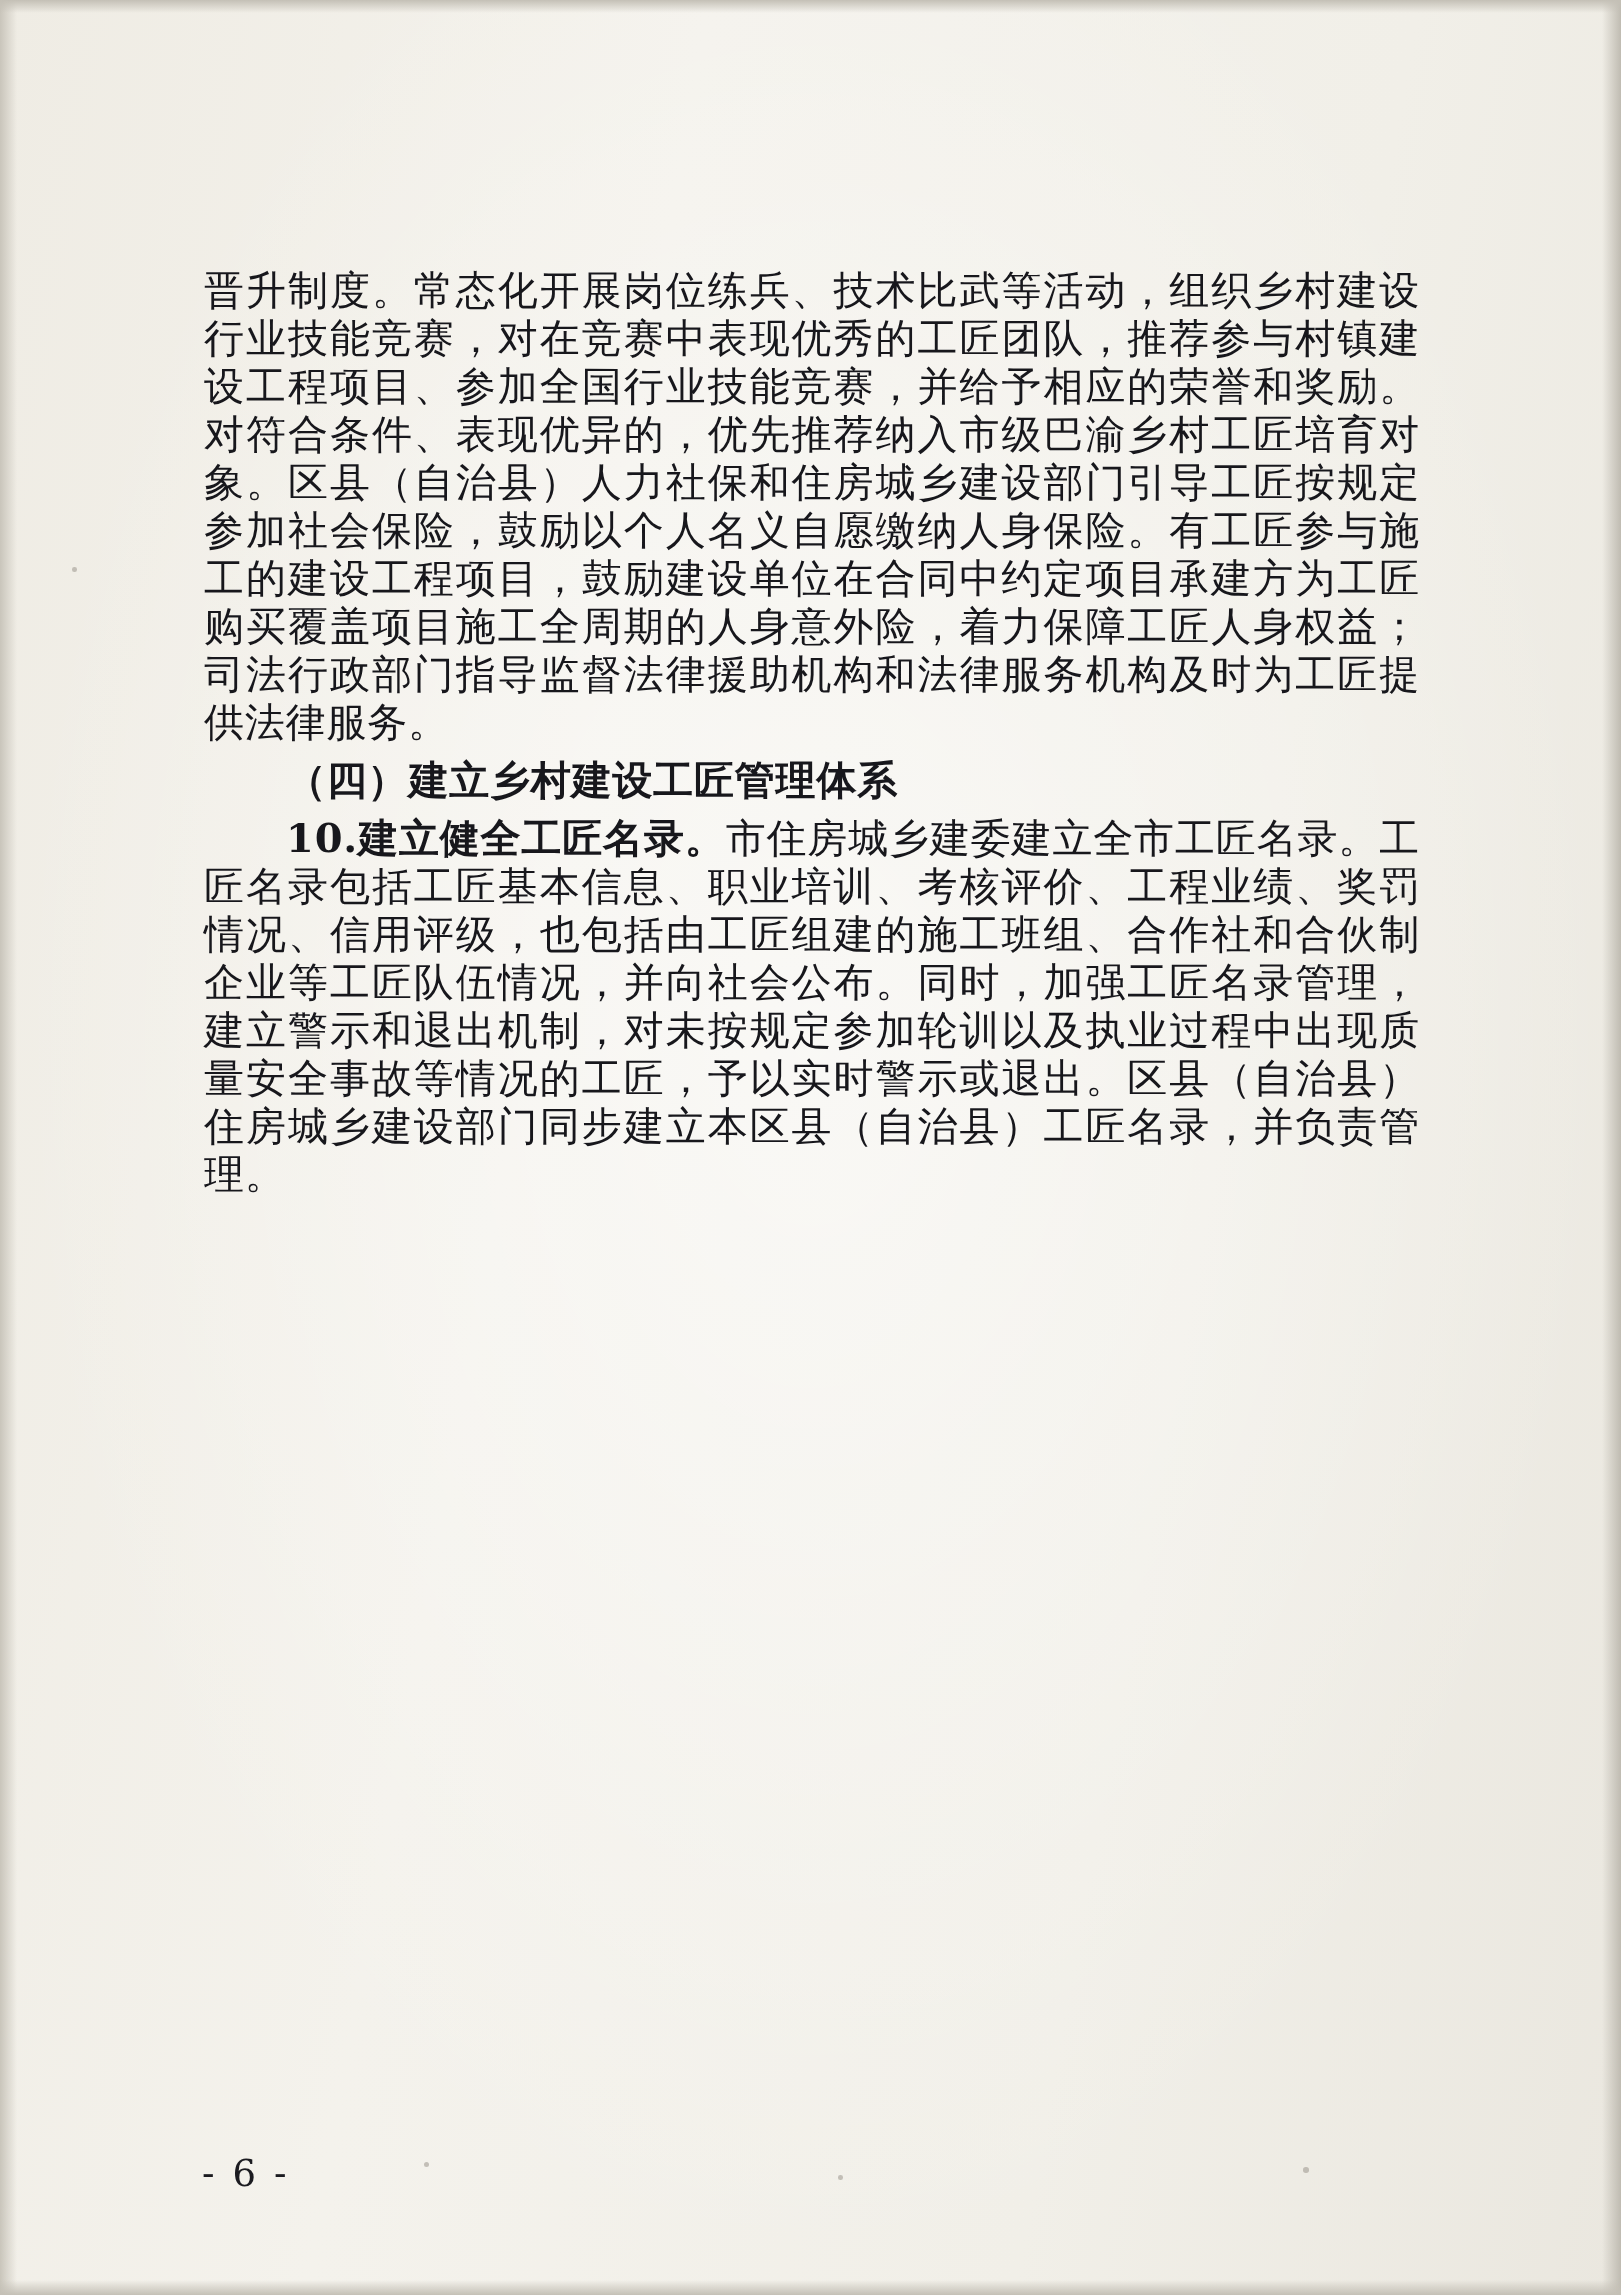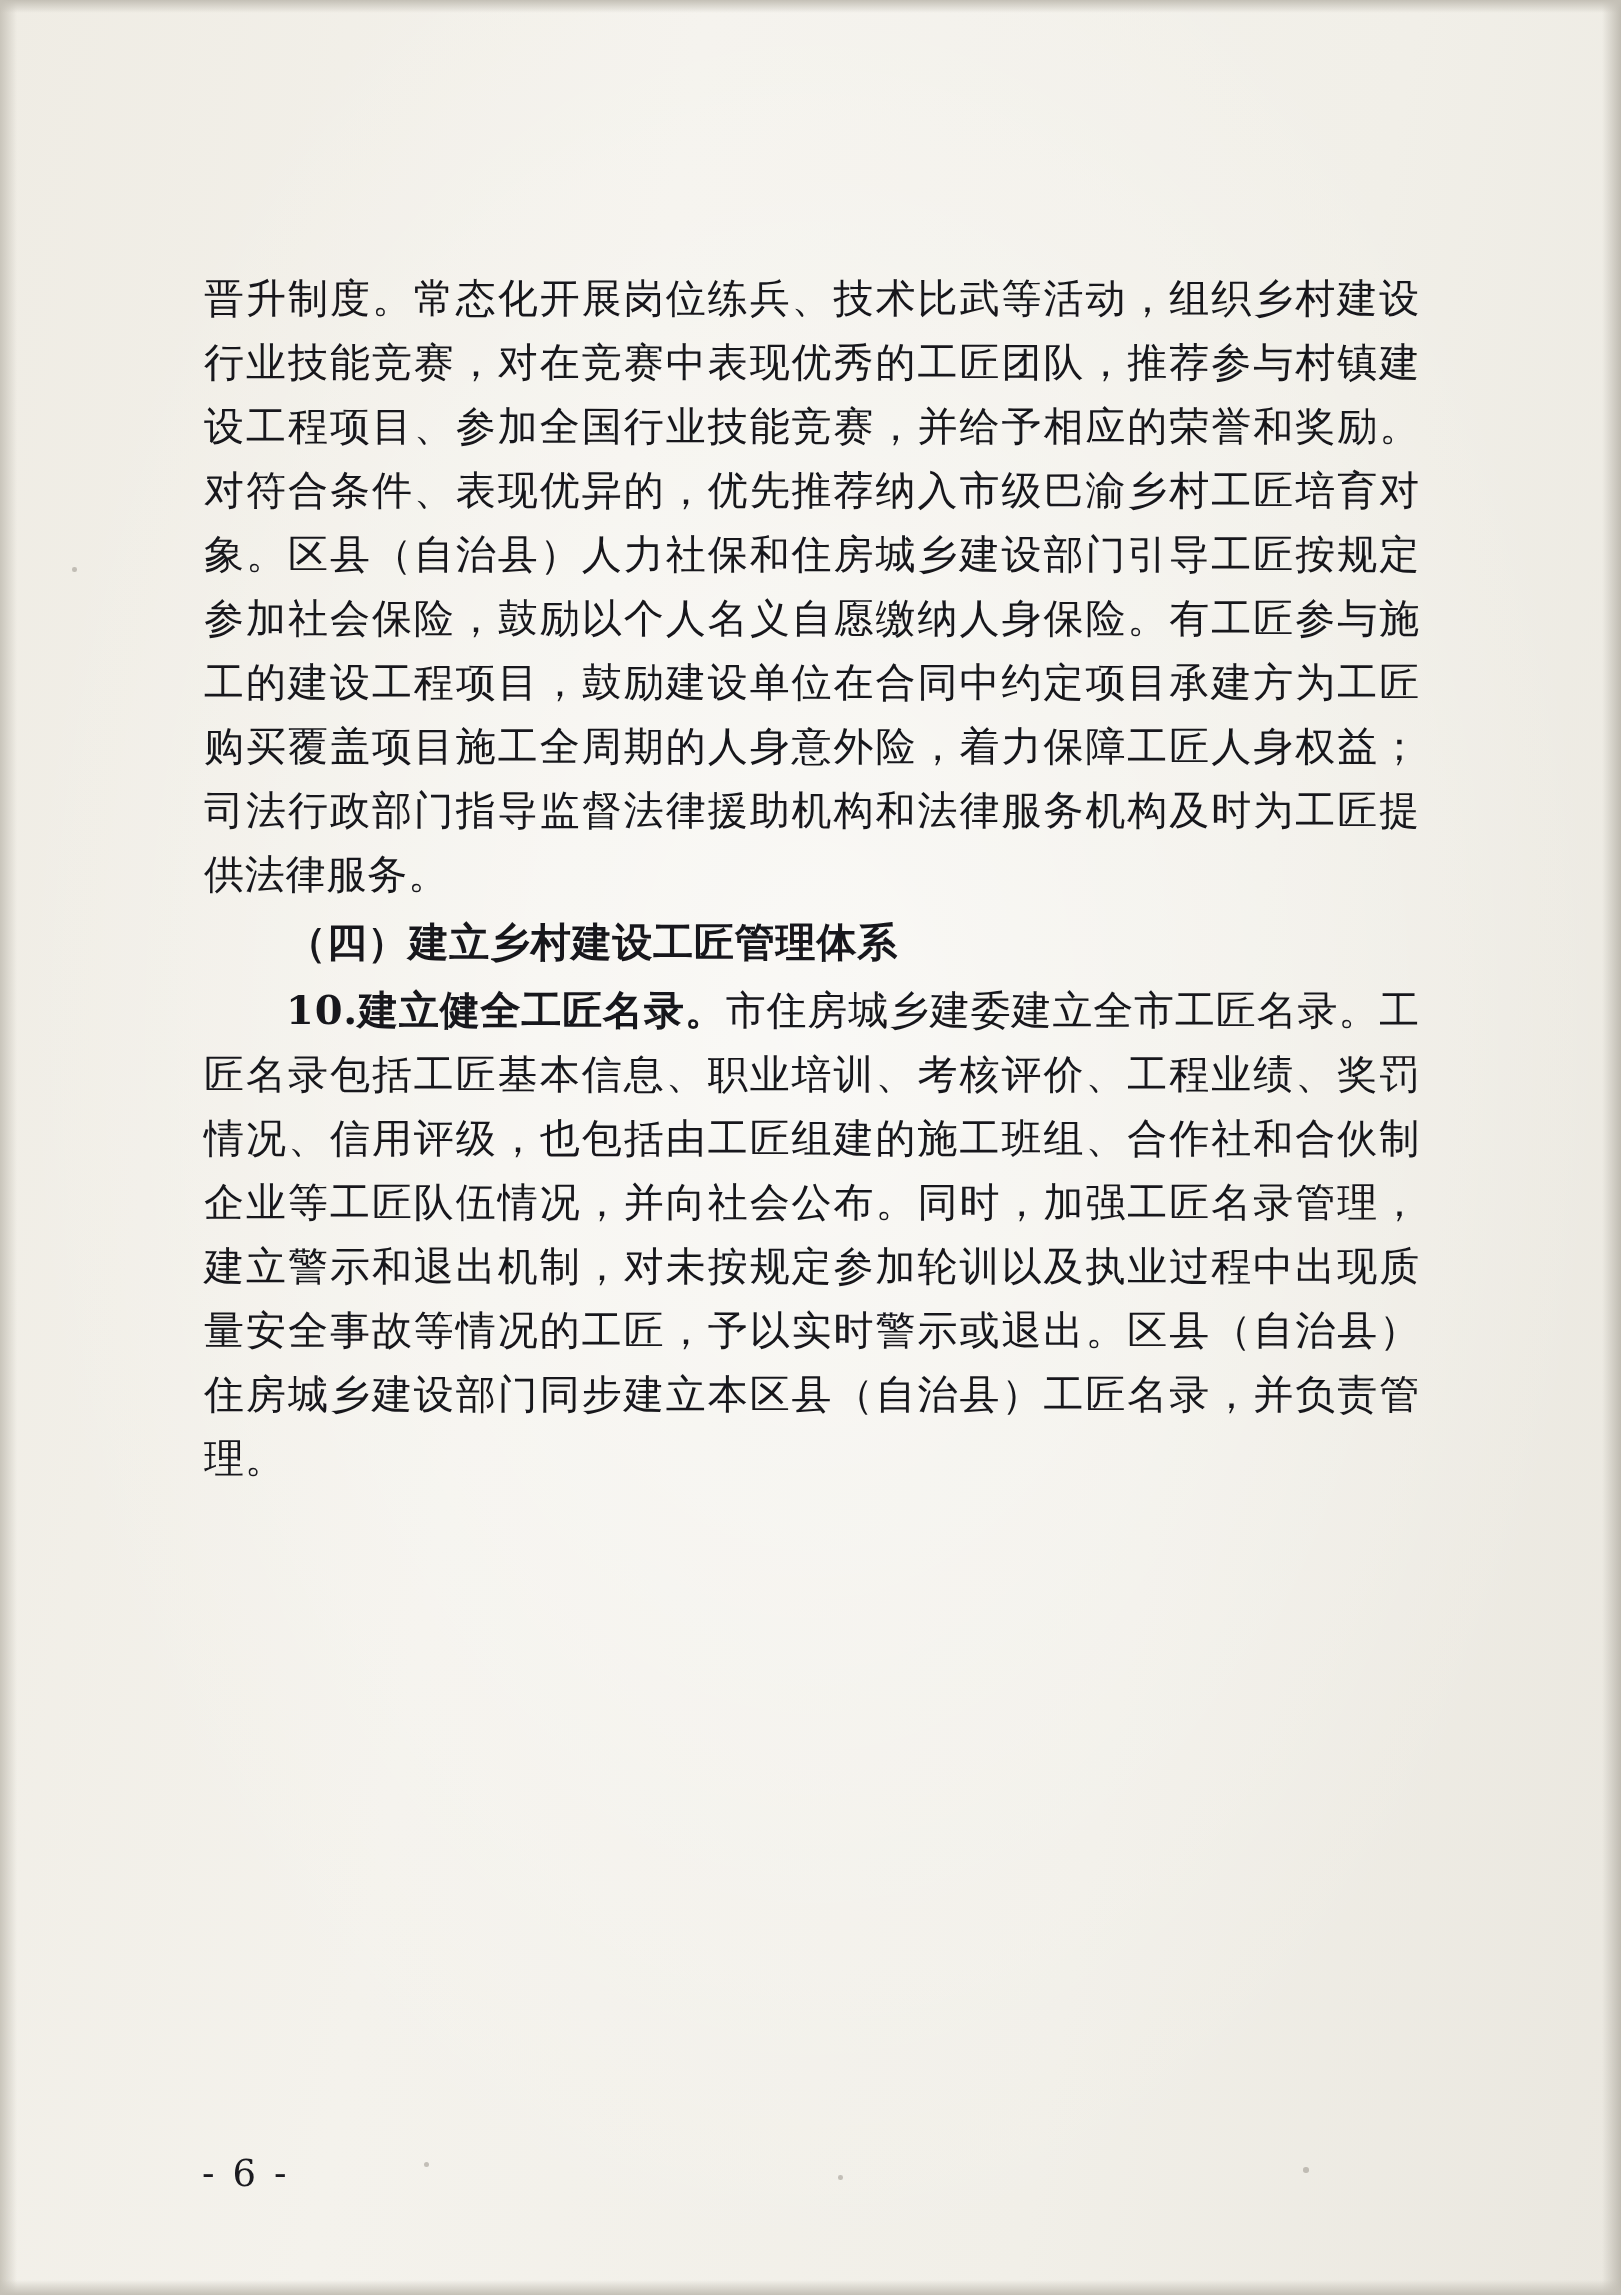--- a/index.html
+++ b/index.html
@@ -57,29 +57,29 @@
     position: absolute;
     left: 204px;
     top: 266px;
     width: 1216px;
   }
 
   p.para {
     margin: 0;
     font-family: "DejaVu Serif", "Liberation Serif", serif;
     font-size: 40px;
-    line-height: 64px;
+    line-height: 48px;
     color: #17171c;
     text-align: justify;
     text-justify: inter-ideograph;
     letter-spacing: 0.8px;
     word-break: break-all;
   }
   p.para + p.para {
-    margin-top: 4px;
+    margin-top: 10px;
   }
   p.indent {
     text-indent: 82px;
   }
   .heading {
     font-family: "DejaVu Serif", "Liberation Serif", serif;
     font-weight: bold;
     letter-spacing: 1px;
   }
   .runin {

